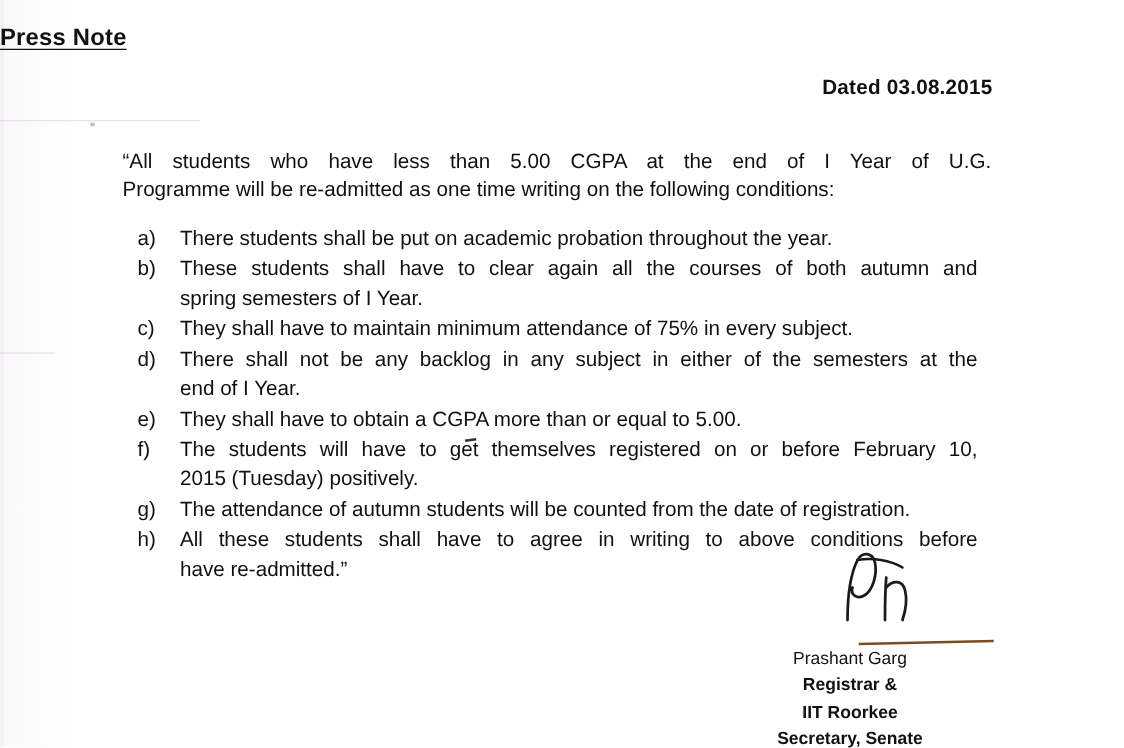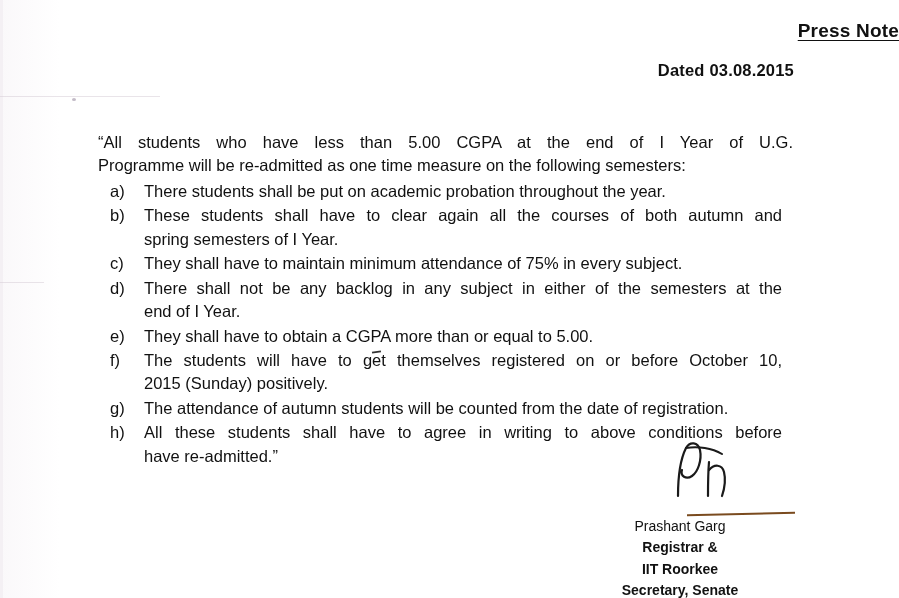--- a/index.html
+++ b/index.html
@@ -36,42 +36,42 @@
   .doc {
     position: absolute;
     inset: 0;
   }
 
   .title {
     position: absolute;
     top: 20px;
     left: 0;
     width: 899px;
-    text-align: right;
+    text-align: left;
     font-size: 19px;
     font-weight: bold;
     letter-spacing: 0.2px;
   }
   .title span.u {
     text-decoration: underline;
     text-underline-offset: 3px;
   }
 
   .dated {
     position: absolute;
     top: 61px;
     right: 105px;
     font-size: 16.5px;
     letter-spacing: 0.2px;
     font-weight: bold;
   }
 
   .intro {
     position: absolute;
-    top: 131px;
+    top: 118px;
     left: 98px;
     width: 695px;
     font-size: 16.5px;
     line-height: 1.42;
     text-align: justify;
   }
   .intro .l1 {
     display: block;
     text-align: justify;
     text-align-last: justify;
@@ -158,21 +158,21 @@
 <div class="doc">
 
   <div class="title">
     <span class="u">Press Note</span>
   </div>
 
   <div class="dated">Dated 03.08.2015</div>
 
   <div class="intro">
     <span class="l1">“All students who have less than 5.00 CGPA at the end of I Year   of U.G.</span>
-    <span class="l2">Programme will be re-admitted as one time measure on the following semesters:</span>
+    <span class="l2">Programme will be re-admitted as one time writing on the following conditions:</span>
   </div>
 
   <div class="list">
 
     <div class="item">
       <div class="marker">a)</div>
       <div class="itext">
         <span>There students shall be put on academic probation throughout the year.</span>
       </div>
     </div>
@@ -203,22 +203,22 @@
     <div class="item">
       <div class="marker">e)</div>
       <div class="itext">
         <span>They shall have to obtain a CGPA more than or equal to 5.00.</span>
       </div>
     </div>
 
     <div class="item">
       <div class="marker">f)</div>
       <div class="itext">
-        <span class="justified">The students will have to get themselves registered on or before October 10,</span>
-        <span>2015 (Sunday) positively.</span>
+        <span class="justified">The students will have to get themselves registered on or before February 10,</span>
+        <span>2015 (Tuesday) positively.</span>
       </div>
     </div>
 
     <div class="item">
       <div class="marker">g)</div>
       <div class="itext">
         <span>The attendance of autumn students will be counted from the date of registration.</span>
       </div>
     </div>
 

